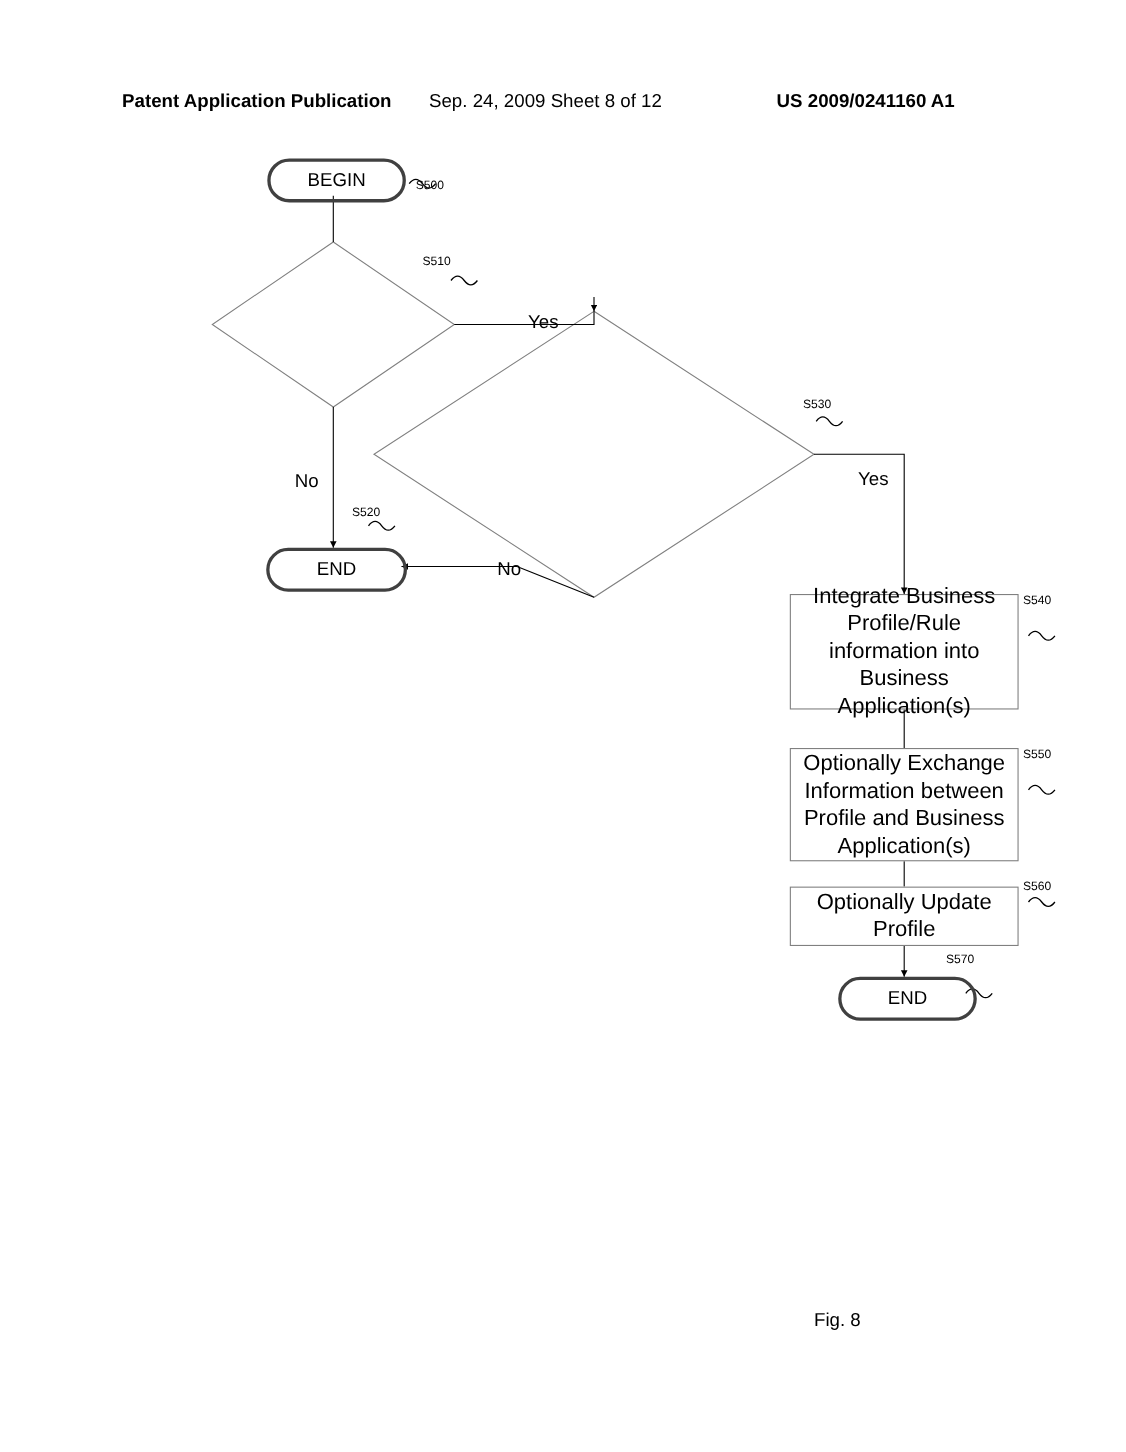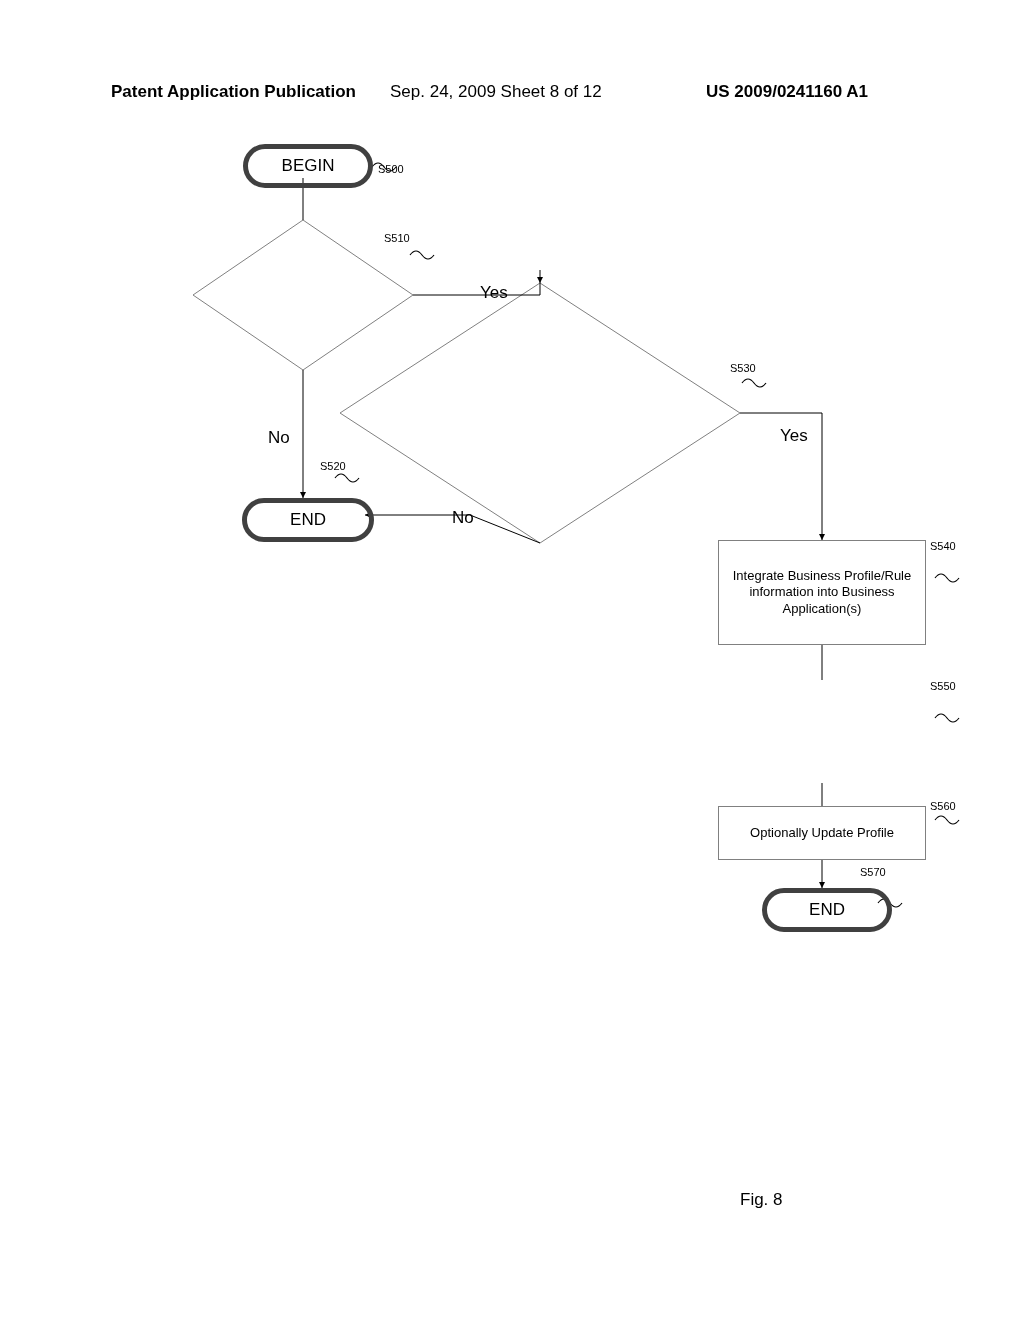--- a/index.html
+++ b/index.html
@@ -29,37 +29,37 @@
     position: absolute;
     font-size: 15px;
     text-align: center;
     line-height: 1.2;
     white-space: pre;
   }
 
   
   .terminator {
     position: absolute;
-    border: 5px solid #404040;
+    border: 3px solid #404040;
     border-radius: 999px;
     display: flex;
     align-items: center;
     justify-content: center;
     font-size: 17px;
   }
 
   
   .process {
     position: absolute;
     border: 1px solid #808080;
     text-align: center;
     display: flex;
     align-items: center;
     justify-content: center;
-    font-size: 13px;
+    font-size: 20px;
     line-height: 1.25;
     padding: 6px 4px;
     box-sizing: border-box;
   }
 
   .ref {
     position: absolute;
     font-size: 11px;
   }
 
@@ -172,20 +172,26 @@
   <div class="ref" style="left:320px; top:460px;">S520</div>
 
   <div class="process" style="left:718px; top:540px; width:208px; height:105px;">
     <span>Integrate Business
 Profile/Rule information
 into Business
 Application(s)</span>
   </div>
   <div class="ref" style="left:930px; top:540px;">S540</div>
 
+  <div class="process" style="left:718px; top:680px; width:208px; height:103px;">
+    <span>Optionally Exchange
+Information between
+Profile and Business
+Application(s)</span>
+  </div>
   <div class="ref" style="left:930px; top:680px;">S550</div>
 
   <div class="process" style="left:718px; top:806px; width:208px; height:54px;">
     <span>Optionally Update
 Profile</span>
   </div>
   <div class="ref" style="left:930px; top:800px;">S560</div>
 
   <div class="terminator" style="left:762px; top:888px; width:120px; height:34px;">
     <span>END</span>

